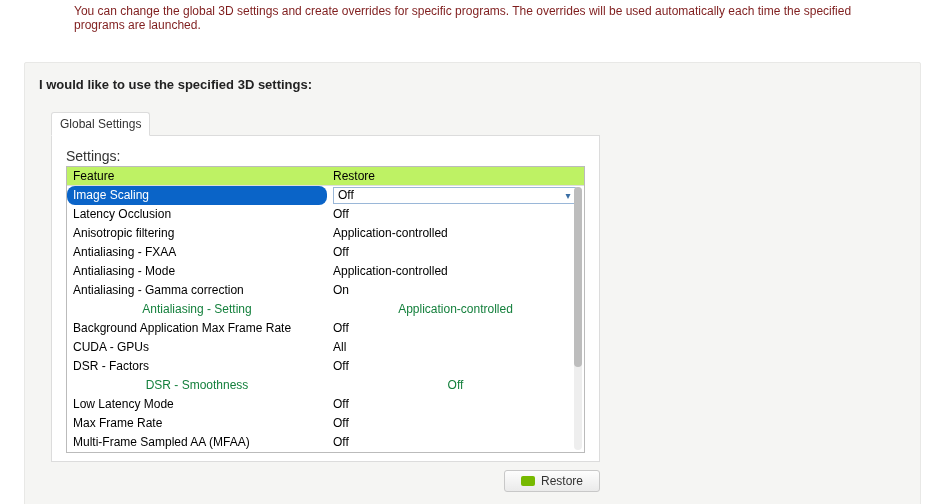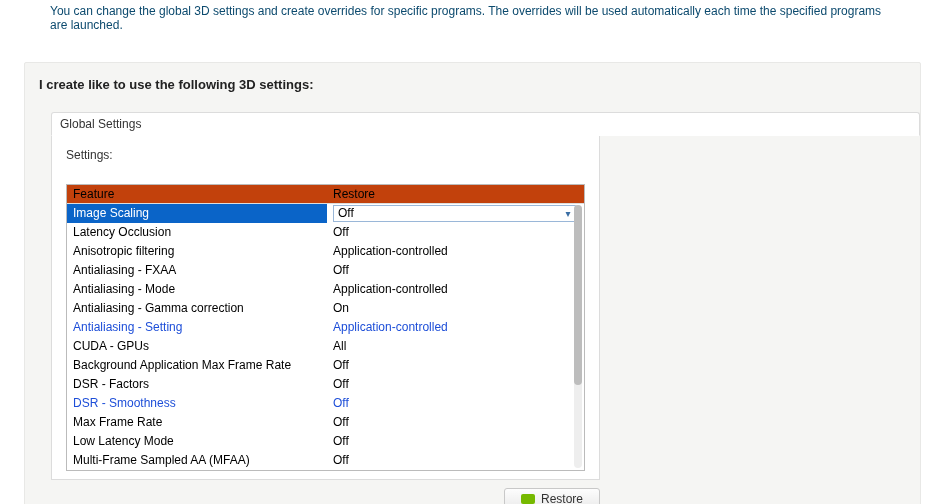--- a/index.html
+++ b/index.html
@@ -8,41 +8,41 @@
     padding: 0;
     font-family: Tahoma, Arial, sans-serif;
     font-size: 12px;
     background: #ffffff;
     color: #000;
     width: 935px;
   }
   .top-desc {
     padding: 4px 50px 0 50px;
     font-size: 12px;
-    color: #0c4a6e;
+    color: #7f1d1d;
+    margin-left: 24px;
   }
   .panel {
     margin: 30px 14px 0 24px;
     background: #f5f5f3;
     border: 1px solid #e8e8e6;
     border-radius: 2px;
     padding-bottom: 14px;
   }
   .panel-head {
     font-weight: bold;
     font-size: 13px;
     padding: 14px 12px 10px 14px;
     color: #222;
   }
   .tabs {
     display: flex;
     gap: 6px;
     padding: 0 0 0 26px;
     margin-top: 10px;
-    flex-direction: column;
   }
   .tab {
     padding: 4px 8px;
     font-size: 12px;
     color: #333;
     background: transparent;
     border: 1px solid transparent;
     cursor: pointer;
   }
   .tab.active {
@@ -55,23 +55,23 @@
   }
   .tab-body {
     background: #ffffff;
     border: 1px solid #dcdcdc;
     margin: -1px 320px 0 26px;
     padding: 12px 14px 8px 14px;
     position: relative;
     z-index: 1;
   }
   .settings-label {
-    font-size: 12px;
+    font-size: 14px;
     color: #333;
-    margin-bottom: 22px;
+    margin-bottom: 2px;
   }
   .table-wrap {
     border: 1px solid #bbb;
     position: relative;
     background: #fff;
   }
   .table-scroll {
     max-height: 300px;
     overflow: hidden;
     position: relative;
@@ -79,26 +79,27 @@
   table {
     width: 100%;
     border-collapse: collapse;
     font-size: 12px;
   }
   thead th {
     text-align: left;
     font-weight: normal;
     padding: 2px 6px;
     border-bottom: 1px solid #ddd;
-    background: #c2410c;
+    background: #bef264;
   }
   tbody td {
     padding: 1px 6px;
     line-height: 17px;
     white-space: nowrap;
+    border-radius: 8px;
   }
   tbody tr.selected td.feat {
     background: #0a64c8;
     color: #fff;
   }
   tbody tr.selected td.val {
     background: #fff;
     position: relative;
   }
   .dropdown-cell {
@@ -117,21 +118,22 @@
     width: 14px;
     height: 14px;
     display: flex;
     align-items: center;
     justify-content: center;
     color: #3a6ea5;
     font-size: 10px;
     cursor: pointer;
   }
   tbody tr.disabled td {
-    color: #1d4ed8;
+    color: #15803d;
+    text-align: center;
   }
   .col-feature { width: 260px; }
   .col-setting { }
   .vscroll {
     position: absolute;
     right: 2px;
     top: 20px;
     bottom: 2px;
     width: 8px;
     background: #eee;
@@ -170,21 +172,21 @@
     background: #76b900;
     border-radius: 2px;
   }
 </style>
 </head>
 <body>
 
 <div class="top-desc">You can change the global 3D settings and create overrides for specific programs. The overrides will be used automatically each time the specified programs are launched.</div>
 
 <div class="panel">
-  <div class="panel-head">I create like to use the following 3D settings:</div>
+  <div class="panel-head">I would like to use the specified 3D settings:</div>
 
   <div class="tabs">
     <div class="tab active">Global Settings</div>
   </div>
 
   <div class="tab-body">
     <div class="settings-label">Settings:</div>
 
     <div class="table-wrap">
       <div class="table-scroll">
@@ -227,41 +229,41 @@
               </tr>
               <tr>
                 <td class="feat">Antialiasing - Gamma correction</td>
                 <td class="val">On</td>
               </tr>
               <tr class="disabled">
                 <td class="feat">Antialiasing - Setting</td>
                 <td class="val">Application-controlled</td>
               </tr>
               <tr>
+                <td class="feat">Background Application Max Frame Rate</td>
+                <td class="val">Off</td>
+              </tr>
+              <tr>
                 <td class="feat">CUDA - GPUs</td>
                 <td class="val">All</td>
               </tr>
               <tr>
-                <td class="feat">Background Application Max Frame Rate</td>
-                <td class="val">Off</td>
-              </tr>
-              <tr>
                 <td class="feat">DSR - Factors</td>
                 <td class="val">Off</td>
               </tr>
               <tr class="disabled">
                 <td class="feat">DSR - Smoothness</td>
                 <td class="val">Off</td>
               </tr>
               <tr>
+                <td class="feat">Low Latency Mode</td>
+                <td class="val">Off</td>
+              </tr>
+              <tr>
                 <td class="feat">Max Frame Rate</td>
-                <td class="val">Off</td>
-              </tr>
-              <tr>
-                <td class="feat">Low Latency Mode</td>
                 <td class="val">Off</td>
               </tr>
               <tr>
                 <td class="feat">Multi-Frame Sampled AA (MFAA)</td>
                 <td class="val">Off</td>
               </tr>
             </tbody>
         </table>
       </div>
       <div class="vscroll">

